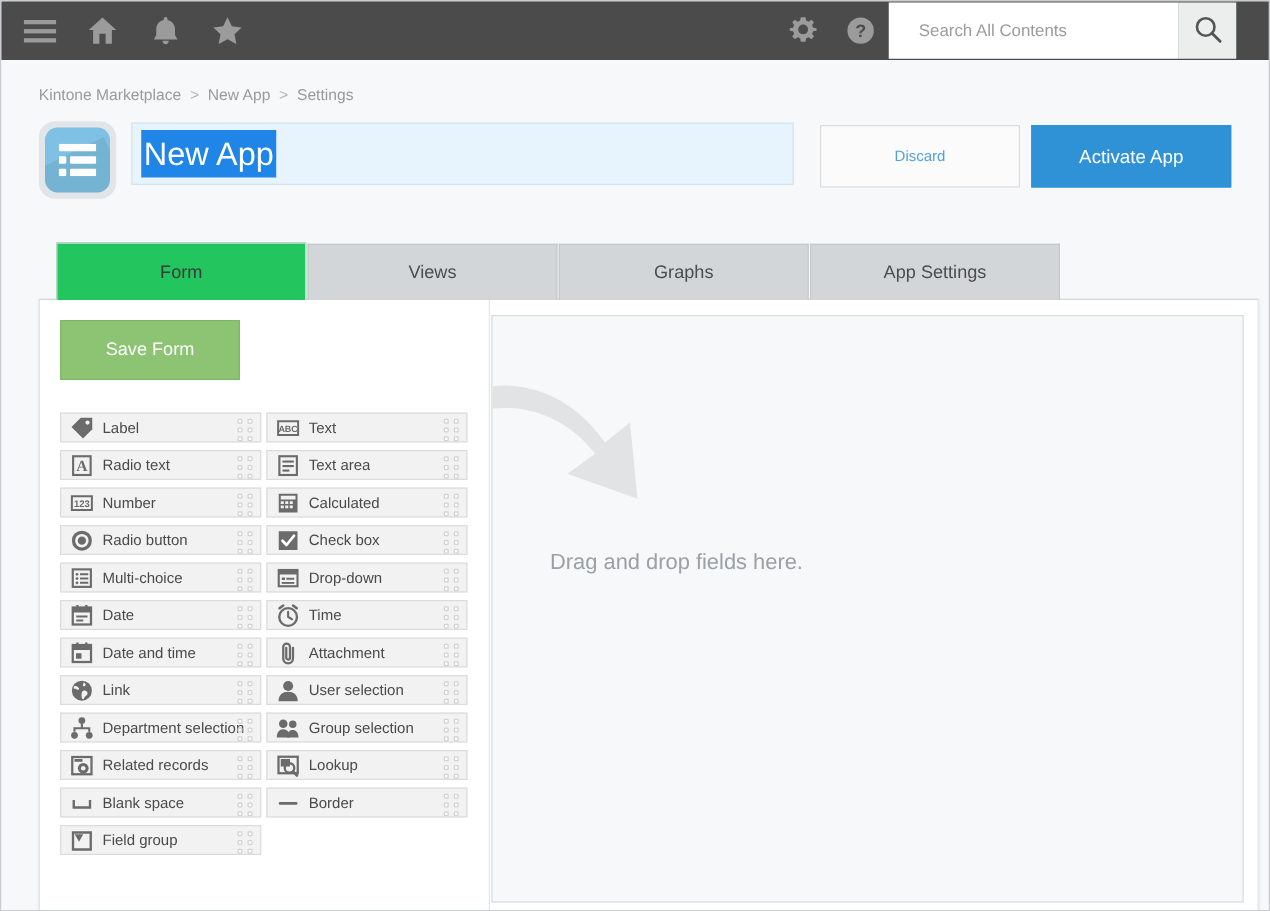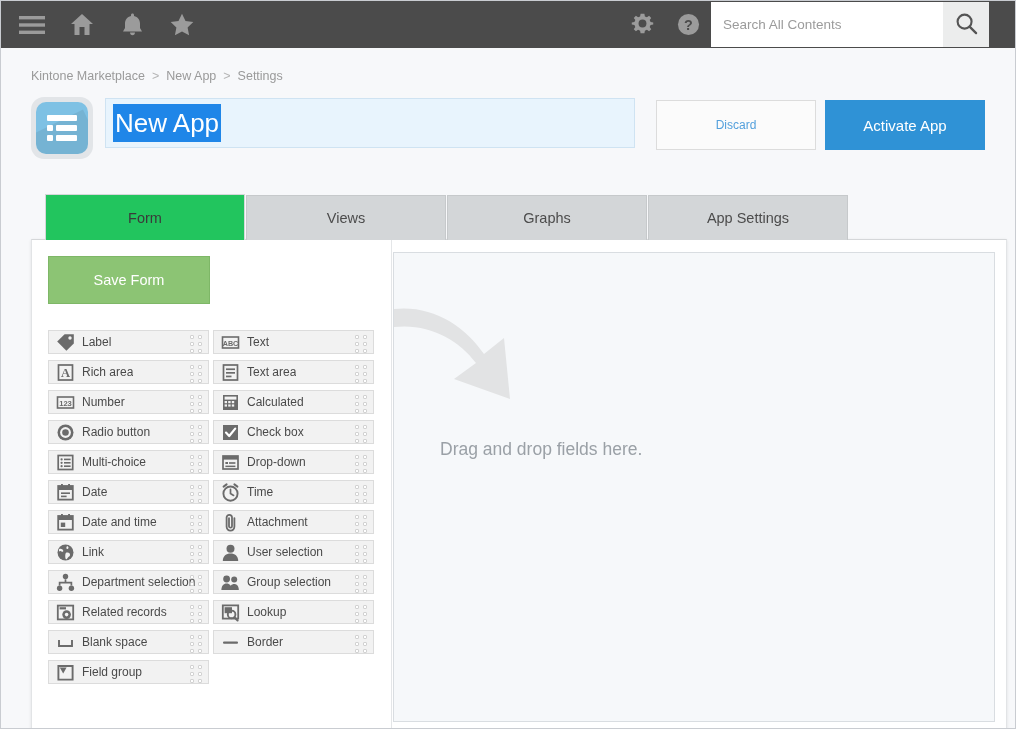--- a/index.html
+++ b/index.html
@@ -34,21 +34,21 @@
   .topbar-spacer { flex: 1 1 auto; }
   .topbar-right { display: flex; align-items: center; height: 47px; }
   .search-wrap { display: flex; align-items: stretch; height: 45px; margin-right: 28px; }
   .search-input {
     width: 232px; height: 45px;
     border: none; outline: none;
     background: #ffffff;
     font-family: "Liberation Sans", sans-serif;
     font-size: 13.5px;
     color: #0f766e;
-    padding: 0 12px;
+    padding: 0 24px;
   }
   .search-input::placeholder { color: #9b9b9b; }
   .search-btn {
     width: 46px; height: 45px;
     background: #eceded;
     border: none;
     display: flex; align-items: center; justify-content: center;
     cursor: pointer;
   }
 
@@ -172,21 +172,21 @@
 
   
   .palette {
     position: absolute; left: 0; top: 0;
     width: 360px; height: 491px;
     background: #ffffff;
     border-right: 1px solid #e4e6e8;
     padding: 16px 0 0 16px;
   }
   .btn-save-form {
-    width: 162px; height: 48px;
+    width: 144px; height: 48px;
     background: #8cc474;
     border: 1px solid #7eb767;
     color: #ffffff;
     font-family: "Liberation Sans", sans-serif;
     font-size: 14.5px;
     cursor: pointer;
     margin-bottom: 26px;
     display: block;
   }
 
@@ -394,21 +394,21 @@
               <i></i>
             </span>
           </div>
           <div class="field-item">
             <span class="field-icon">
               <svg width="19" height="19" viewBox="0 0 19 19">
                 <rect x="2.5" y="2" width="14" height="15" fill="none" stroke="#6b6b6b" stroke-width="1.7"></rect>
                 <text x="9.5" y="14" text-anchor="middle" font-family="Liberation Serif, serif" font-size="12.5" font-weight="bold" fill="#6b6b6b">A</text>
               </svg>
             </span>
-            <span class="field-label">Rich area</span>
+            <span class="field-label">Radio text</span>
             <span class="drag-handle">
               <i></i>
               <i></i>
               <i></i>
               <i></i>
               <i></i>
               <i></i>
             </span>
           </div>
           <div class="field-item">

